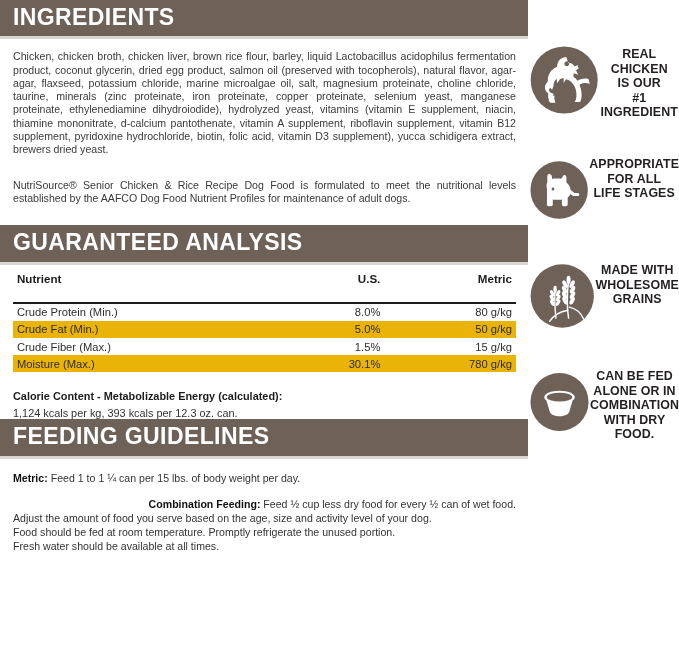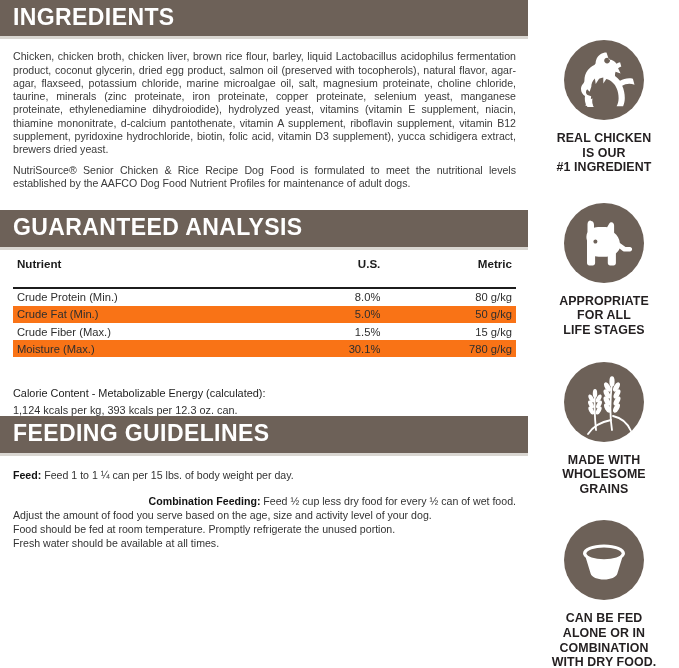--- a/index.html
+++ b/index.html
@@ -35,21 +35,21 @@
 
   .body-text {
     font-size: 10.6px;
     line-height: 13.3px;
     color: #3a3a3a;
     text-align: justify;
     text-justify: inter-word;
   }
 
   #ingredients-block { padding: 11px 13px 0 13px; width: 529px; }
-  #ingredients-block .aafco { margin-top: 7px; }
+  #ingredients-block .aafco { margin-top: 22px; }
 
   
   #ga-section { margin-top: 20px; }
   #ga-table-wrap { padding: 0 13px 0 13px; width: 529px; }
   table.ga {
     width: 503px;
     border-collapse: collapse;
     font-size: 11.2px;
     color: #2e2e2e;
   }
@@ -57,44 +57,43 @@
     font-weight: bold;
     font-size: 11.6px;
     padding: 7px 0 17px 0;
     border-bottom: 2.5px solid #1c1c1c;
     color: #1c1c1c;
   }
   table.ga th.c-nutrient, table.ga td.c-nutrient { text-align: left; padding-left: 4px; width: 58%; }
   table.ga th.c-us,  table.ga td.c-us  { text-align: right; width: 21%; padding-right: 30px; }
   table.ga th.c-met, table.ga td.c-met { text-align: right; width: 21%; padding-right: 4px; }
   table.ga tbody td { padding: 2.6px 0; }
-  table.ga tbody tr.alt td { background: #f97316; }
+  table.ga tbody tr.alt td { background: #eab308; }
 
   .calorie-block { padding: 18px 13px 0 13px; }
-  .calorie-title { font-size: 10.9px; font-weight: normal; color: #1c1c1c; margin-top: 12px; }
+  .calorie-title { font-size: 10.9px; font-weight: bold; color: #1c1c1c; }
   .calorie-value { font-size: 10.9px; color: #333; margin-top: 5px; }
 
   
   #feeding-section { }
   .feeding-body { padding: 12px 13px 0 13px; font-size: 10.6px; color: #333; }
   .feeding-body p { line-height: 14px; }
   .feeding-body p.gap { margin-top: 12px; text-align: right; }
   .feeding-body b { color: #111; }
 
   
   .badge-col {
     position: absolute; left: 529px; top: 0;
     width: 150px; height: 668px;
     display: flex; flex-direction: column;
     align-items: center;
   }
   .badge {
     width: 150px;
-    display: flex; flex-direction: column;
-    align-items: center;
+    display: flex; flex-direction: row;
   }
   .badge .circle { display: block; }
   .badge .cap {
     margin-top: 9px;
     font-size: 12.4px;
     font-weight: bold;
     letter-spacing: 0.1px;
     line-height: 14.6px;
     text-align: center;
     color: #231f20;
@@ -161,21 +160,21 @@
         <div class="calorie-title">Calorie Content - Metabolizable Energy (calculated):</div>
         <div class="calorie-value">1,124 kcals per kg, 393 kcals per 12.3 oz. can.</div>
       </div>
     </div>
 
     <div id="feeding-section">
       <div class="section-bar">
         <h2>FEEDING GUIDELINES</h2>
       </div>
       <div class="feeding-body">
-        <p><b>Feed:</b><span> Feed 1 to 1 ¼ can per 15 lbs. of body weight per day.</span></p>
+        <p><b>Metric:</b><span> Feed 1 to 1 ¼ can per 15 lbs. of body weight per day.</span></p>
         <p class="gap"><b>Combination Feeding:</b><span> Feed ½ cup less dry food for every ½ can of wet food.</span></p>
         <p>Adjust the amount of food you serve based on the age, size and activity level of your dog.</p>
         <p>Food should be fed at room temperature. Promptly refrigerate the unused portion.</p>
         <p>Fresh water should be available at all times.</p>
       </div>
     </div>
 
   </div>
 
   <div class="badge-col">

